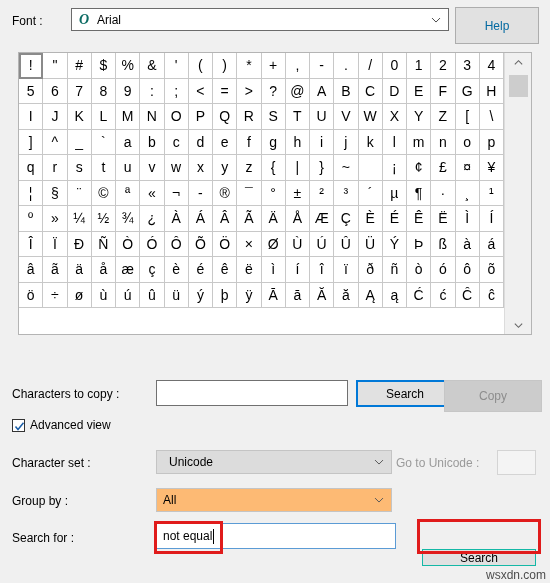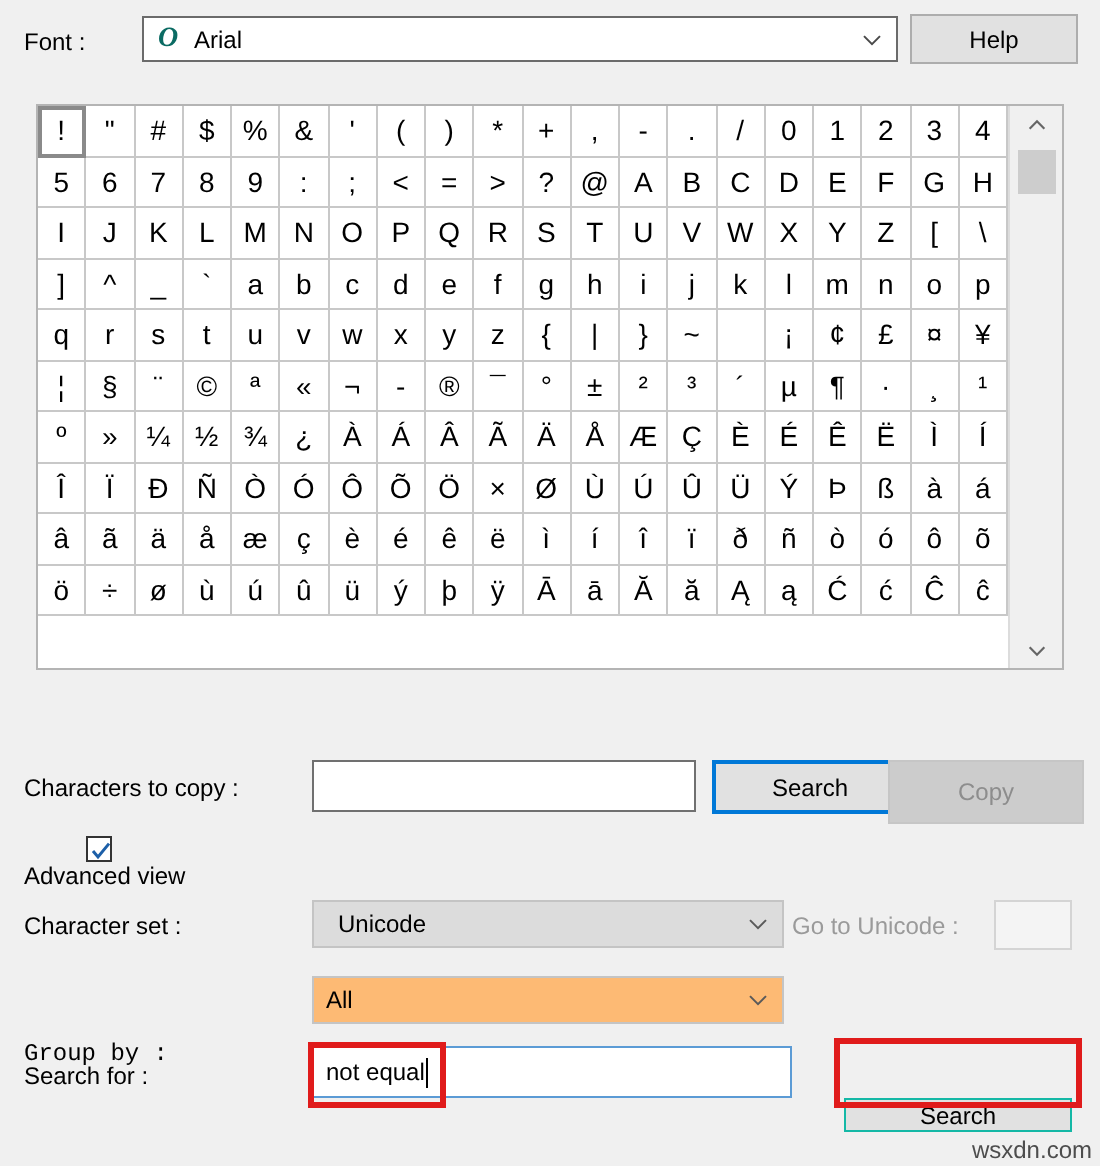--- a/index.html
+++ b/index.html
@@ -69,26 +69,26 @@
     right: 8px;
     top: 50%;
     transform: translateY(-55%);
     width: 9px; height: 9px;
   }
   .combo-arrow svg { display: block; }
 
   .help-btn {
     position: absolute;
     left: 455px; top: 7px;
-    width: 84px; height: 25px;
+    width: 84px; height: 37px;
     background: #e1e1e1;
     border: 1px solid #adadad;
     box-sizing: border-box;
     font-size: 12px;
-    color: #000000;
+    color: #0369a1;
     display: flex;
     align-items: center;
     justify-content: center;
   }
 
   
   .grid-panel {
     position: absolute;
     left: 18px; top: 52px;
     width: 514px; height: 283px;
@@ -181,21 +181,20 @@
     font-size: 12px;
     color: #8d8d8d;
   }
 
   
   .adv-row {
     position: absolute;
     left: 12px; top: 418px;
     display: flex;
     align-items: center;
-    flex-direction: column;
   }
   .checkbox {
     width: 13px; height: 13px;
     border: 1px solid #333;
     background: #fff;
     box-sizing: border-box;
     position: relative;
     margin-right: 5px;
   }
   .checkbox svg { position: absolute; left: 0; top: 0; }
@@ -219,21 +218,21 @@
     color: #9a9a9a;
   }
   .goto-input {
     position: absolute;
     left: 497px; top: 450px;
     width: 39px; height: 25px;
     background: #f4f4f4;
     border: 1px solid #d4d4d4;
     box-sizing: border-box;
   }
-  .groupby-label { position: absolute; left: 12px; top: 520px; font-family: Liberation Mono, monospace; }
+  .groupby-label { position: absolute; left: 12px; top: 494px; }
   .groupby-combo {
     position: absolute;
     left: 156px; top: 488px;
     width: 236px; height: 24px;
     background: #fdba74;
     border: 1px solid #c4c4c4;
     box-sizing: border-box;
     display: flex; align-items: center;
   }
   .groupby-combo .val { margin-left: 6px; font-size: 12px; }

